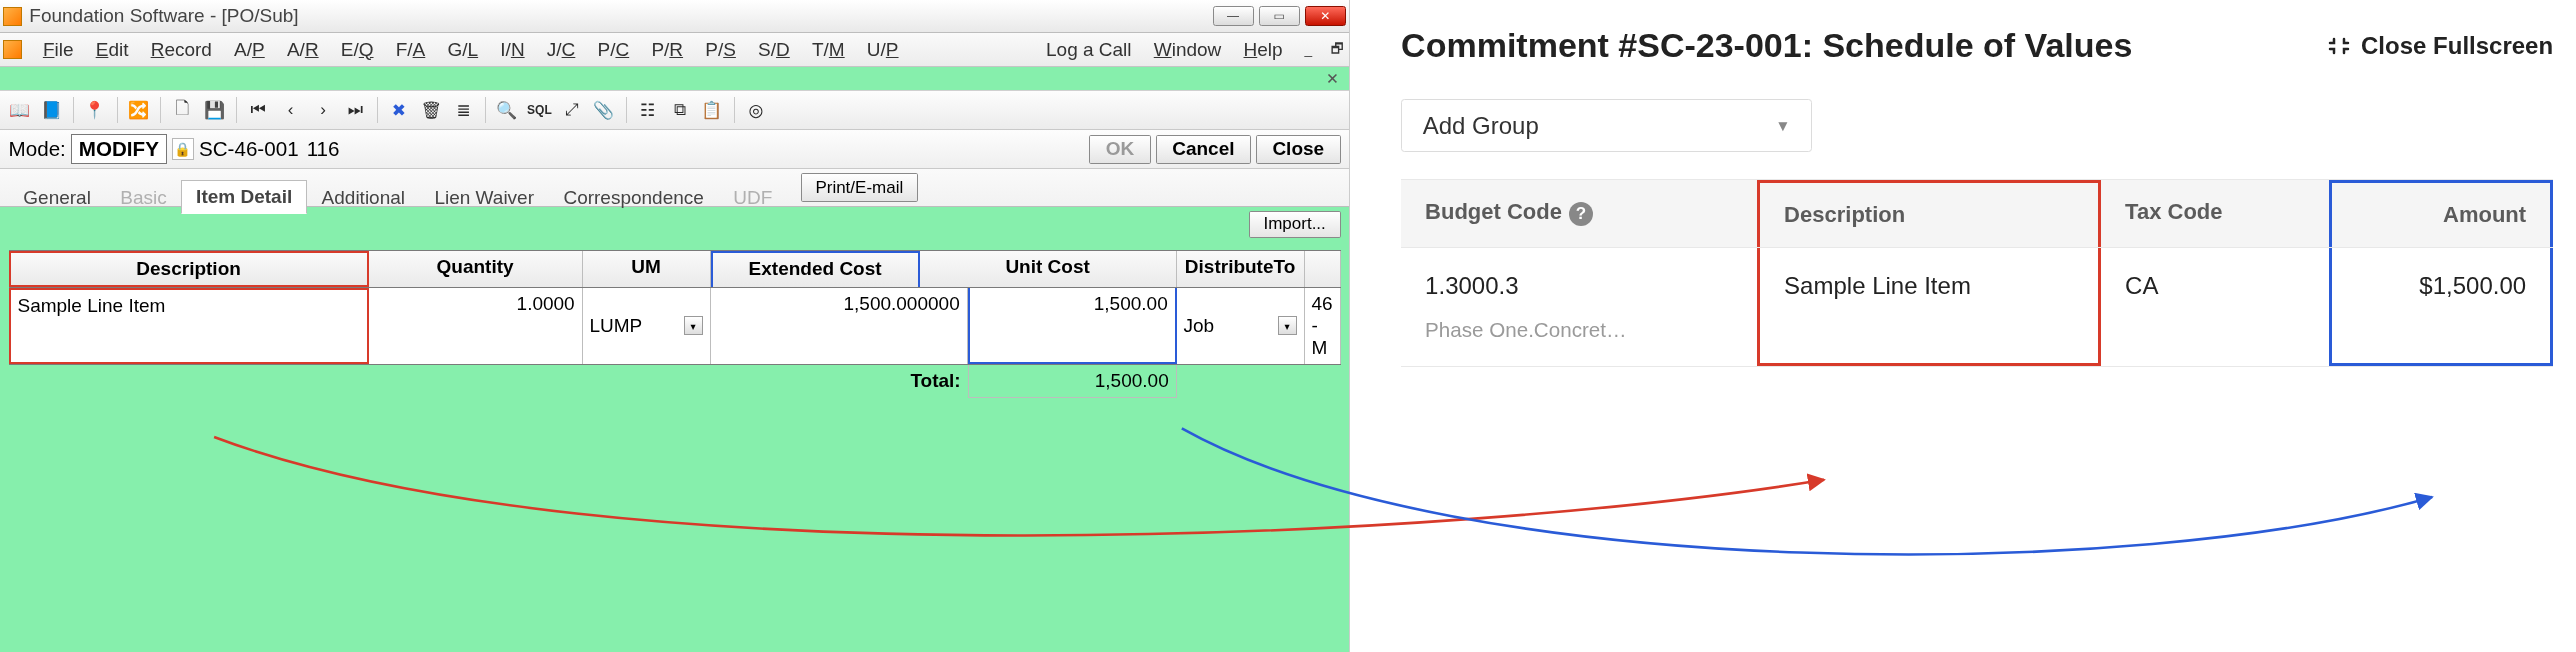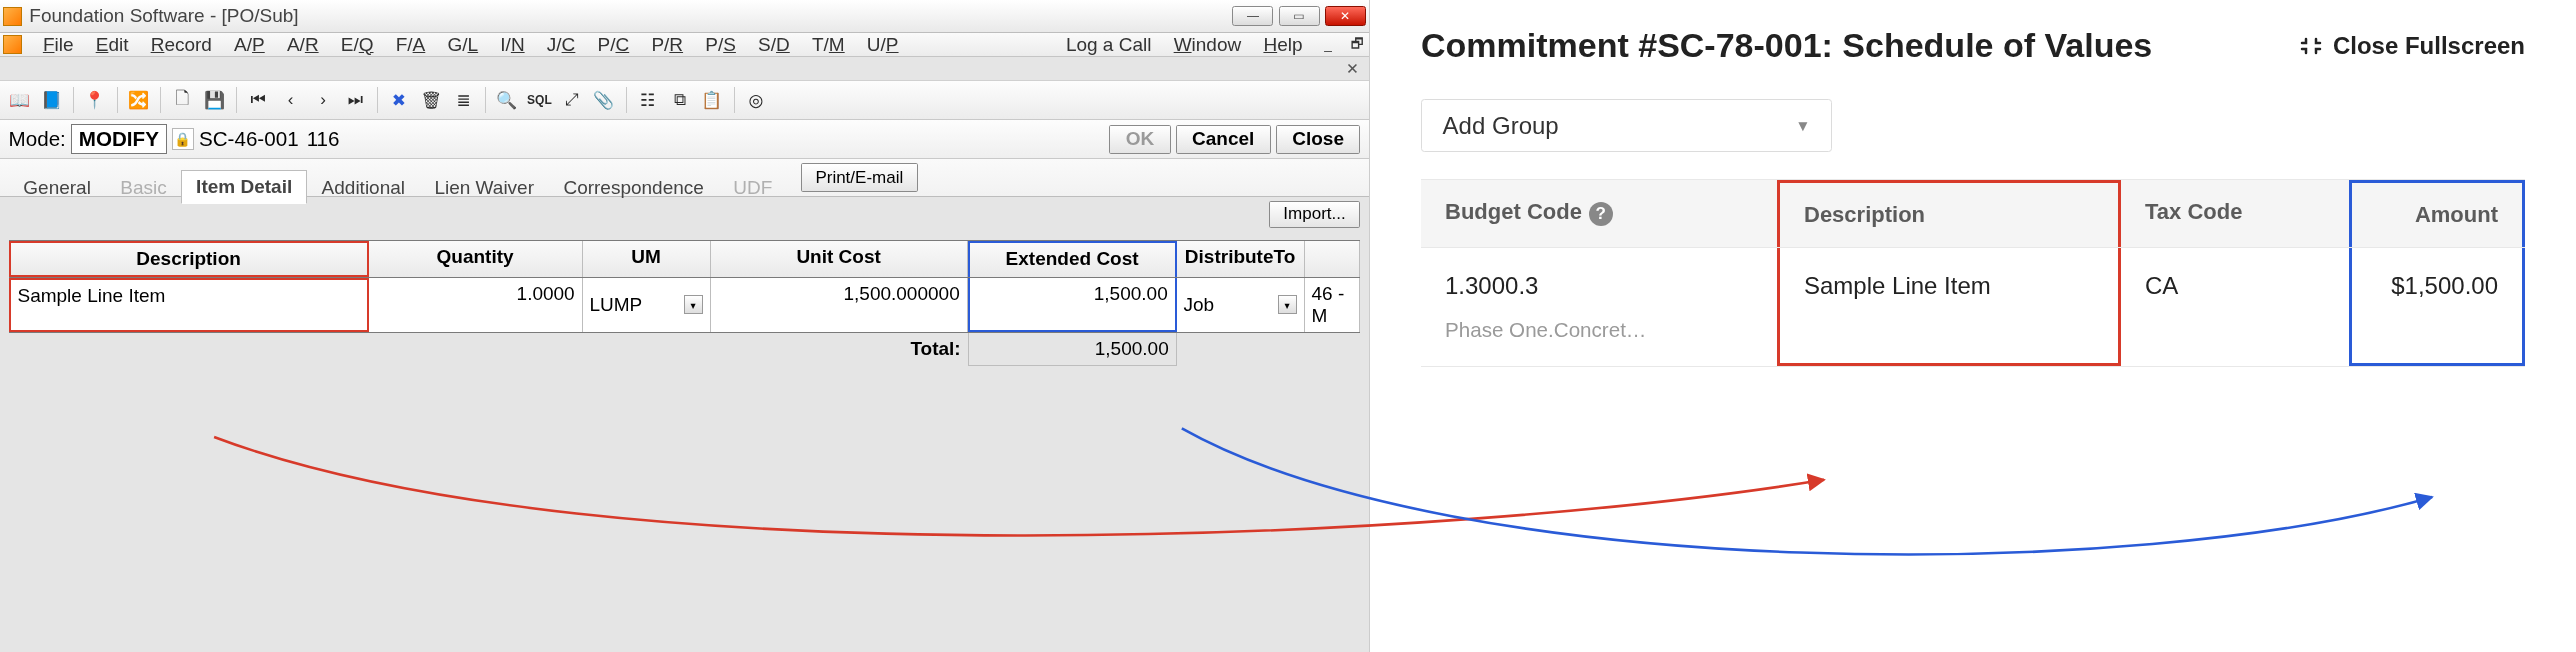--- a/index.html
+++ b/index.html
@@ -1,29 +1,29 @@
 <!DOCTYPE html>
 <html><head>
 <meta charset="utf-8">
 <style>
 html,body{margin:0;padding:0;font-family:Tahoma,Arial,sans-serif;font-size:20.6px;background:#fff}
 *{box-sizing:border-box}
 .root{display:flex;width:2576px;height:653px}
-.left{width:1448px;border-right:1.7px solid #ccc;background:#e5e5e5;display:flex;flex-direction:column}
+.left{width:1448px;border-right:1.7px solid #ccc;background:#86efac;display:flex;flex-direction:column}
 .right{flex:1;background:#fff;padding:26px 51px}
 
 
 .titlebar{height:33px;background:linear-gradient(#fff,#e9e9e9);border-bottom:0.9px solid #bdbdbd;display:flex;align-items:center;padding:0 3.4px;font-size:19px;color:#444}
 .titlebar .logo{width:19px;height:19px;background:linear-gradient(135deg,#ffb347,#ff7b00);margin-right:6.9px;border:0.9px solid #c07800}
 .titlebar .spacer{flex:1}
 .winbtns{display:flex;gap:5.1px}
 .winbtn{width:41px;height:20.6px;border:0.9px solid #8a8a8a;background:linear-gradient(#fff,#dcdcdc);border-radius:2.6px;display:flex;align-items:center;justify-content:center;font-size:12px;line-height:1}
 .winbtn.close{background:linear-gradient(#ff6a5a,#c71300);color:#fff;border-color:#8a0f00}
 
-.menubar{height:24px;background:linear-gradient(#fafafa,#ececec);border-bottom:0.9px solid #c5c5c5;display:flex;align-items:center;padding:0 3.4px;font-size:19px;color:#333;gap:12px}
+.menubar{height:34px;background:linear-gradient(#fafafa,#ececec);border-bottom:0.9px solid #c5c5c5;display:flex;align-items:center;padding:0 3.4px;font-size:19px;color:#333;gap:12px}
 .menubar .logo{width:19px;height:19px;background:linear-gradient(135deg,#ffb347,#ff7b00);border:0.9px solid #c07800;margin-right:3.4px}
 .menubar .mi{padding:1.7px 5.1px;cursor:pointer}
 .menubar .mi u{text-decoration:underline}
 .menubar .gap{flex:1}
 .menubar .mib{width:17px;height:17px;display:flex;align-items:center;justify-content:center;font-size:13.7px;padding:0 3.4px}
 
 .closebar{height:24px;display:flex;justify-content:flex-end;align-items:center;padding-right:5.1px;border-bottom:0.9px solid #d0d0d0}
 .closebar .x{font-size:15.4px;color:#555;padding:0 5.1px;cursor:pointer}
 
 .toolbar{height:39px;background:linear-gradient(#fdfdfd,#ececec);border-bottom:0.9px solid #c9c9c9;display:flex;align-items:center;padding:0 5.1px;gap:3.4px}
@@ -79,21 +79,21 @@
 .addgrp .chev{font-size:15.4px;color:#888}
 
 .rtable{display:flex;flex-direction:column}
 .rth{display:flex;background:#f5f5f5;border-top:0.9px solid #e8e8e8;border-bottom:0.9px solid #e8e8e8}
 .rth>div{padding:19px 24px;font-size:22px;font-weight:600;color:#5b5b5b}
 .rtr{display:flex;border-bottom:0.9px solid #e8e8e8}
 .rtd{padding:24px 24px;font-size:24px;color:#222}
 .rc-bc{width:356px}
 .rc-desc{width:344px}
 .rc-tax{width:228px}
-.rc-amt{width:176px;text-align:right}
+.rc-amt{width:224px;text-align:right}
 .bc-main{font-size:24px;color:#222}
 .bc-sub{font-size:20.6px;color:#9a9a9a;margin-top:18px}
 .help{display:inline-flex;width:24px;height:24px;border-radius:50%;background:#888;color:#fff;align-items:center;justify-content:center;font-size:17px;font-weight:bold;margin-left:6.9px}
 
 .box-red{border:3.4px solid #d73a2a}
 .box-blue{border:3.4px solid #2a5bd7}
 
 svg.arrow{position:absolute;pointer-events:none}
 </style>
 </head>
@@ -201,22 +201,22 @@
         <button>Import...</button>
       </div>
 
   <div style="height:8.6px"></div>
 
   <div class="gridwrap" style="position:relative">
    <div class="gridhead">
      <div class="gh col-desc hl-red-cell" style="border-bottom:none">Description</div>
      <div class="gh col-qty">Quantity</div>
      <div class="gh col-um">UM</div>
+     <div class="gh col-ec">Extended Cost</div>
      <div class="gh col-uc">Unit Cost</div>
-     <div class="gh col-ec">Extended Cost</div>
      <div class="gh col-dt">DistributeTo</div>
      <div class="gh col-dv"></div>
    </div>
    <div class="gridrow">
      <div class="gc col-desc hl-red-cell" style="border-top:none">Sample Line Item</div>
      <div class="gc col-qty r">1.0000</div>
      <div class="gc col-um dd">
             <span>LUMP</span>
             <span class="chev">▾</span>
           </div>
@@ -230,21 +230,21 @@
    </div>
    <div class="totrow">
      <div class="totlbl">Total:</div>
      <div class="totval">1,500.00</div>
    </div>
   </div>
  </div>
 
  <div class="right">
    <div class="rhead">
-     <div class="rtitle">Commitment #SC-78-001: Schedule of Values</div>
+     <div class="rtitle">Commitment #SC-23-001: Schedule of Values</div>
      <div class="closefs">
        <svg viewBox="0 0 24 24">
             <path d="M3 9h4V5M21 9h-4V5M3 15h4v4M21 15h-4v4" stroke="#222" stroke-width="2.5" fill="none" stroke-linecap="round"></path>
           </svg>
        <span>Close Fullscreen</span>
      </div>
    </div>
 
    <div class="addgrp">
      <span>Add Group</span>

